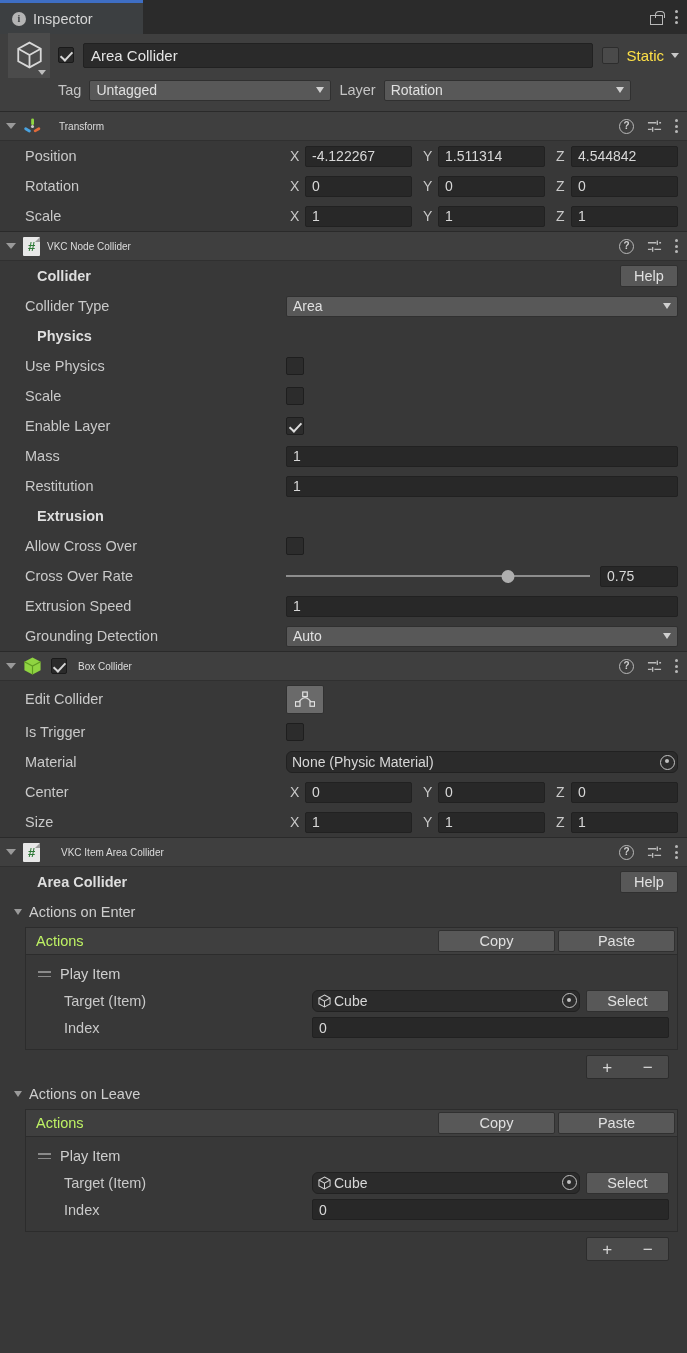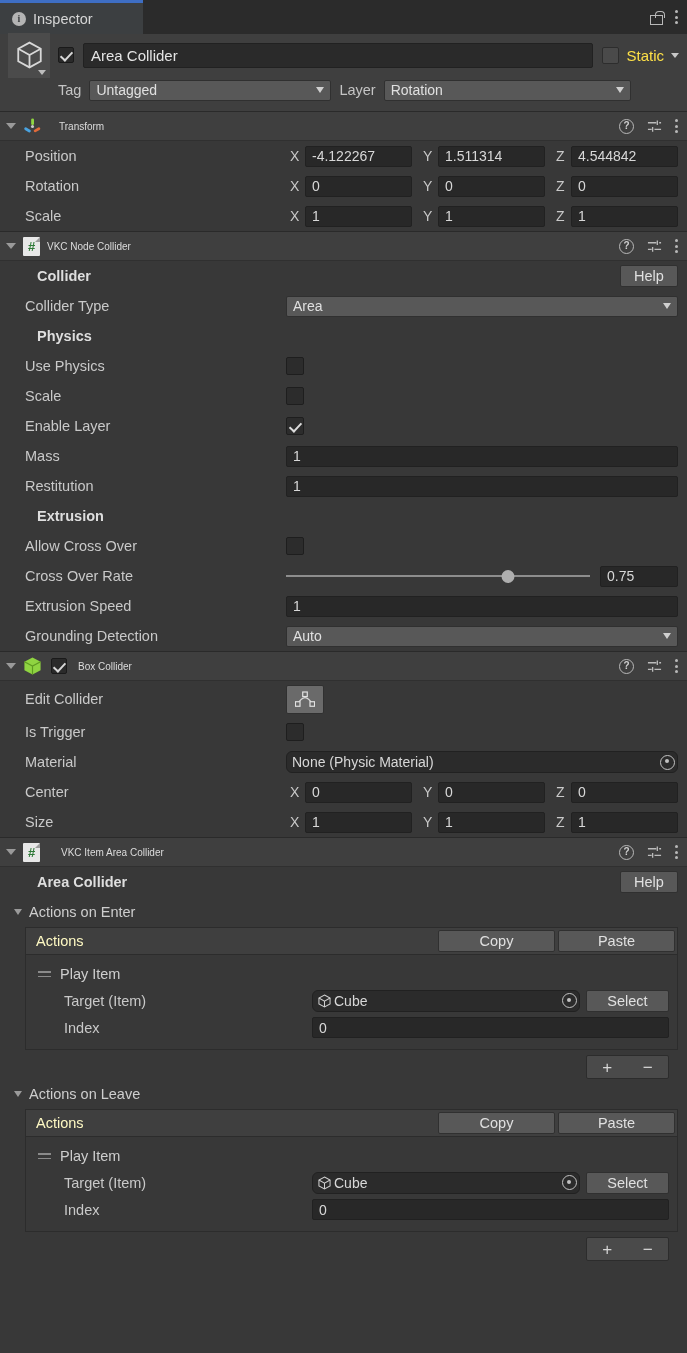--- a/index.html
+++ b/index.html
@@ -176,21 +176,21 @@
 
   
   .sec-fold { display: flex; align-items: center; gap: 7px; padding-left: 14px; height: 30px; }
   .sec-fold .t { font-size: 14.5px; color: #cecece; }
 
   .actions-box { margin: 0 9px 0 25px; }
   .actions-hd {
     height: 28px; background: #3f3f3f; border: 1px solid #2c2c2c;
     display: flex; align-items: center; padding: 0 2px 0 10px; gap: 3px;
   }
-  .actions-hd .t { font-size: 14.5px; color: #fef9c3; }
+  .actions-hd .t { font-size: 14.5px; color: #bef264; }
   .cpbtn { width: 117px; height: 22px; margin-left: 0; }
   .actions-hd .spacer { margin-left: auto; }
   .actions-body { background: #383838; border: 1px solid #2c2c2c; border-top: none; padding: 6px 8px 8px 0; }
   .drag-h { width: 13px; flex: none; display: flex; flex-direction: column; gap: 3px; margin-left: 12px; margin-right: 9px; }
   .drag-h i { height: 1.5px; background: #8a8a8a; display: block; }
   .pi-row { display: flex; align-items: center; height: 26px; }
   .pi-row .t { font-size: 14.5px; color: #cecece; }
   .el-row { height: 27px; display: flex; align-items: center; padding-left: 38px; }
   .el-row .label { width: 248px; flex: none; font-size: 14.5px; color: #c9c9c9; }
   .selbtn { width: 83px; height: 22px; flex: none; margin-left: 6px; }

